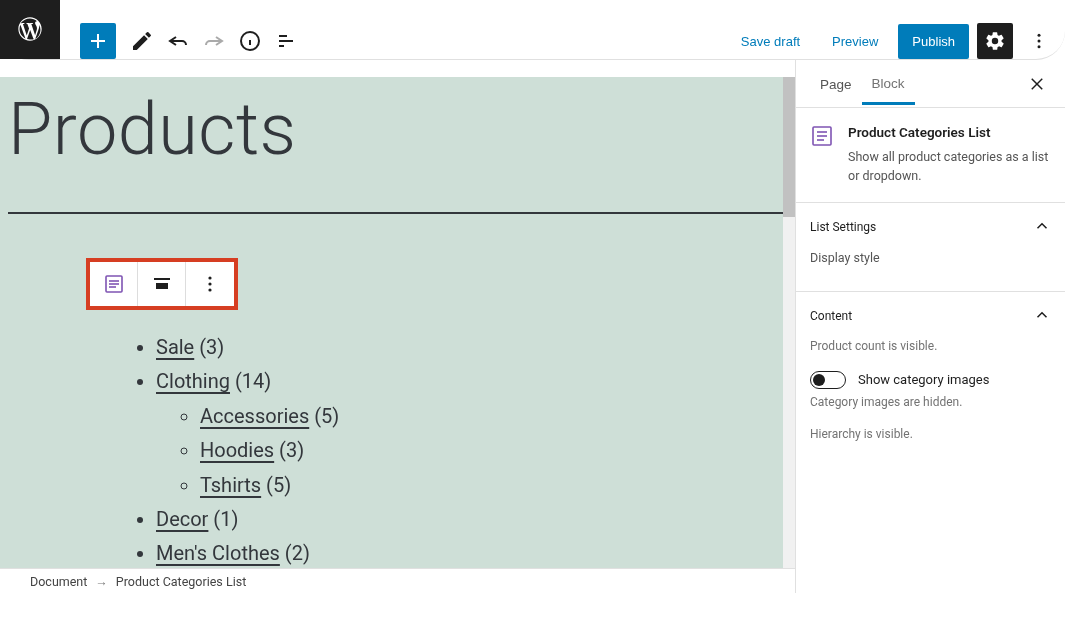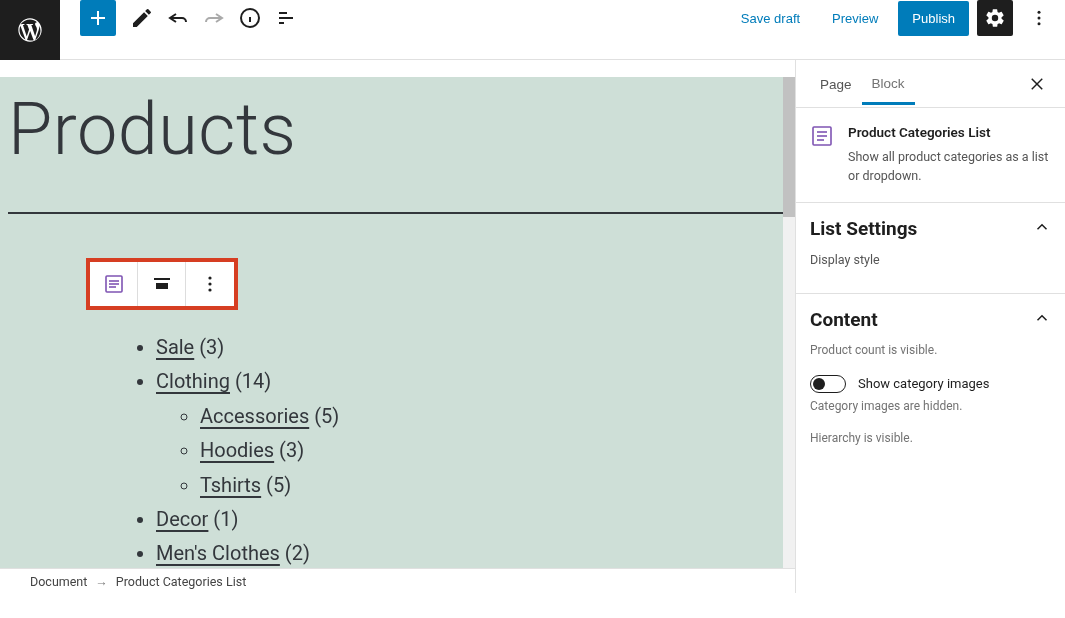--- a/index.html
+++ b/index.html
@@ -1,17 +1,17 @@
 <!DOCTYPE html>
 <html><head>
 <meta charset="utf-8">
 <style>
   * { margin: 0; padding: 0; box-sizing: border-box; }
   body { font-family: -apple-system, BlinkMacSystemFont, "Segoe UI", Roboto, sans-serif; font-size: 13px; color: #1e1e1e; background: #fff; width: 1065px; height: 618px; overflow: hidden; }
-  .top-bar { height: 60px; display: flex; align-items: flex-start; border-bottom: 1px solid #e0e0e0; }
+  .top-bar { height: 60px; display: flex; align-items: flex-end; border-bottom: 1px solid #e0e0e0; border-radius: 29px; }
   .wp-logo { width: 60px; height: 60px; background: #1e1e1e; display: flex; align-items: center; justify-content: center; }
   .wp-logo svg { fill: #fff; }
   .toolbar-left { display: flex; align-items: center; gap: 0px; padding-left: 20px; }
   .tool-btn { width: 36px; height: 36px; display: flex; align-items: center; justify-content: center; border: none; background: transparent; cursor: pointer; color: #1e1e1e; border-radius: 2px; }
   .add-btn { background: #007cba; color: #fff; margin-right: 8px; }
   .tool-btn svg { width: 24px; height: 24px; }
   .disabled-btn { color: #aaa; }
   .toolbar-right { margin-left: auto; display: flex; align-items: center; gap: 8px; padding-right: 8px; }
   .link-btn { color: #007cba; background: transparent; border: none; padding: 8px 12px; cursor: pointer; font-size: 13px; }
   .publish-btn { background: #007cba; color: #fff; border: none; padding: 10px 14px; cursor: pointer; font-size: 13px; border-radius: 2px; }
@@ -43,21 +43,21 @@
   .side-tab { padding: 14px 10px 12px; font-size: 13.5px; color: #555; cursor: pointer; border: none; background: transparent; }
   .side-tab.active { color: #737373; font-weight: 500; border-bottom: 3px solid #007cba; padding-bottom: 11px; }
   .close-panel { margin-left: auto; width: 28px; height: 28px; display: flex; align-items: center; justify-content: center; cursor: pointer; font-size: 20px; }
   .block-info { display: flex; padding: 16px 14px; border-bottom: 1px solid #e0e0e0; gap: 14px; }
   .block-icon { width: 24px; height: 24px; flex-shrink: 0; }
   .block-title { font-weight: 600; font-size: 13.5px; margin-bottom: 8px; }
   .block-desc { font-size: 12.5px; color: #555; line-height: 1.5; }
 
   .panel-section { border-bottom: 1px solid #e0e0e0; padding: 14px 14px 18px; }
   .panel-head { display: flex; align-items: center; justify-content: space-between; cursor: pointer; margin-bottom: 12px; }
-  .panel-head h3 { font-size: 19px; font-weight: 700; }
+  .panel-head h3 { font-size: 12px; font-weight: 400; }
   .field-label { font-size: 12.5px; color: #555; margin-bottom: 8px; }
   .btn-group { display: flex; border: 1px solid #007cba; border-radius: 2px; overflow: hidden; width: fit-content; }
   .btn-group button { padding: 8px 14px; border: none; background: #fff; color: #007cba; font-size: 13px; cursor: pointer; }
   .btn-group button.selected { background: #007cba; color: #fff; }
 
   .toggle-row { display: flex; align-items: center; gap: 12px; margin-bottom: 6px; }
   .toggle-sw { width: 36px; height: 18px; border-radius: 10px; position: relative; cursor: pointer; flex-shrink: 0; }
   .toggle-sw.on { background: #007cba; }
   .toggle-sw.off { background: #fff; border: 1px solid #1e1e1e; }
   .toggle-sw .knob { width: 12px; height: 12px; border-radius: 50%; position: absolute; top: 3px; }

